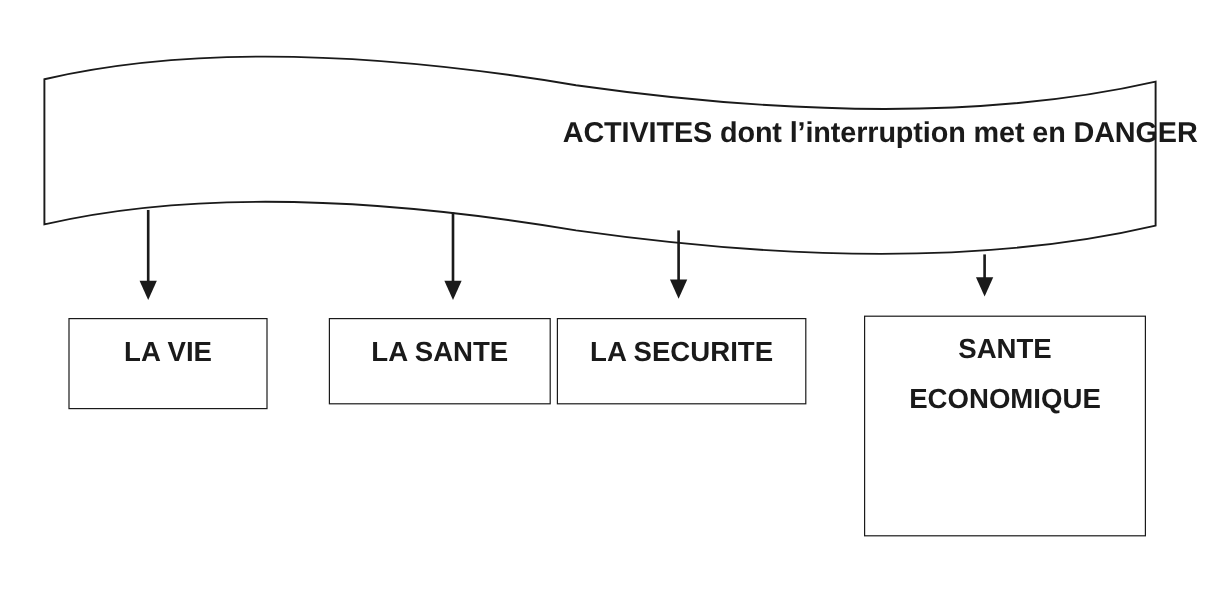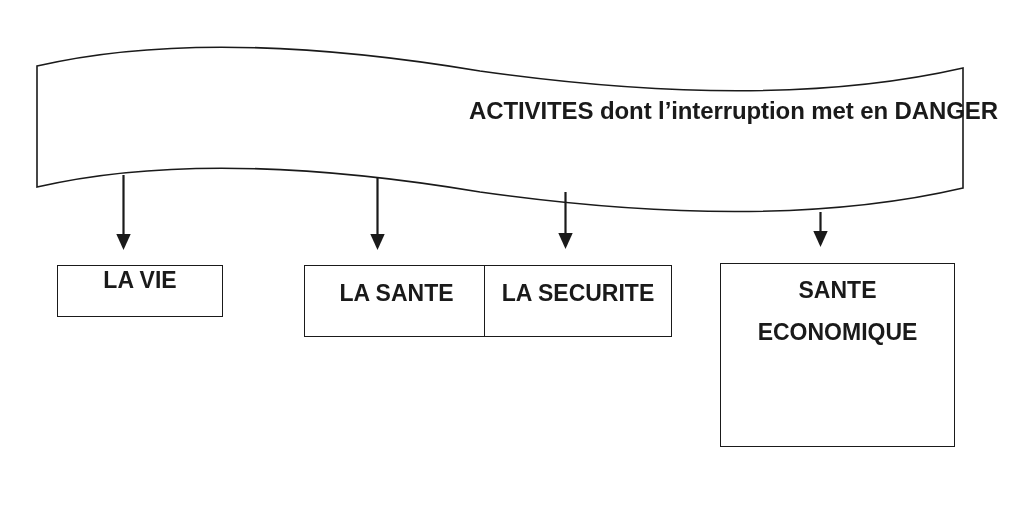--- a/index.html
+++ b/index.html
@@ -38,23 +38,23 @@
   .label-box {
     position: absolute;
     border: 1.5px solid var(--ink);
     background: var(--bg);
     text-align: center;
     font-weight: bold;
     color: var(--ink);
     font-size: 23px;
     line-height: 28px;
   }
-  .box-1 { left: 57px;  top: 265px; width: 166px; height: 52px; }
-  .box-2 { left: 304px; top: 265px; width: 185px; height: 72px; padding-top: 13px; }
-  .box-3 { left: 484px; top: 265px; width: 188px; height: 72px; padding-top: 13px; }
+  .box-1 { left: 57px;  top: 265px; width: 166px; height: 76px; padding-top: 13px; }
+  .box-2 { left: 274px; top: 265px; width: 185px; height: 72px; padding-top: 13px; }
+  .box-3 { left: 464px; top: 265px; width: 208px; height: 72px; padding-top: 13px; }
   .box-4 { left: 720px; top: 263px; width: 235px; height: 184px; padding-top: 5px; line-height: 42px; }
   .box-4 .line-3 { }
 </style>
 </head>
 <body>
 
 <div class="stage">
 
   <svg class="shapes-layer" width="1020" height="507" viewBox="0 0 1020 507" xmlns="http://www.w3.org/2000/svg" aria-hidden="true">
 

